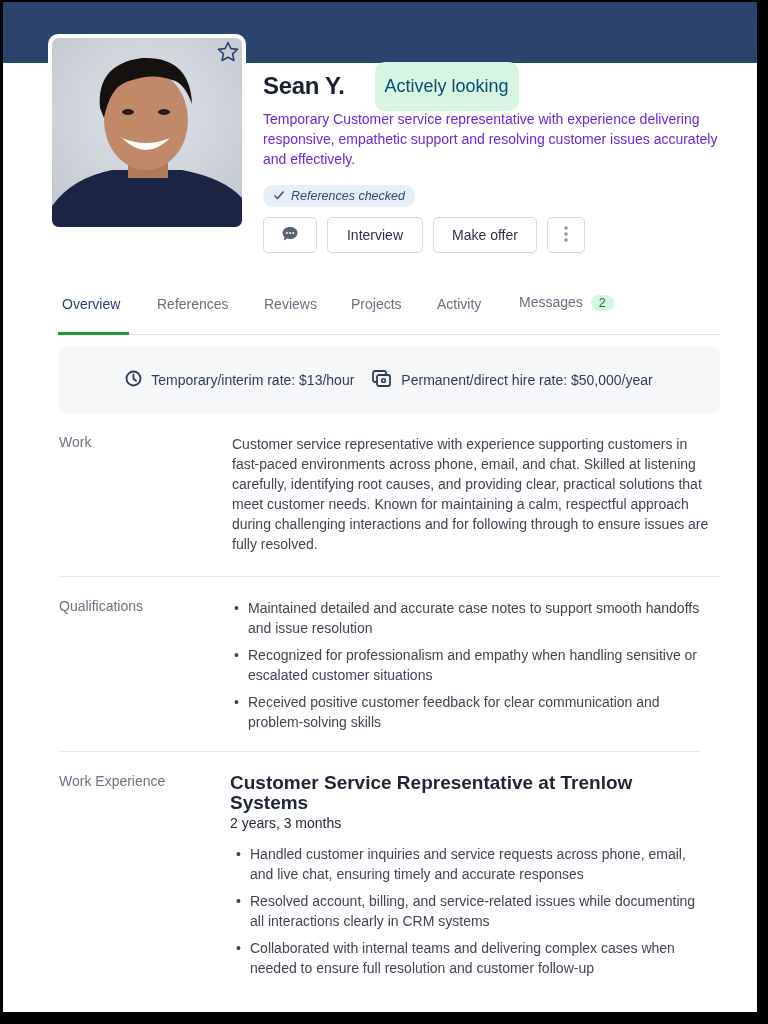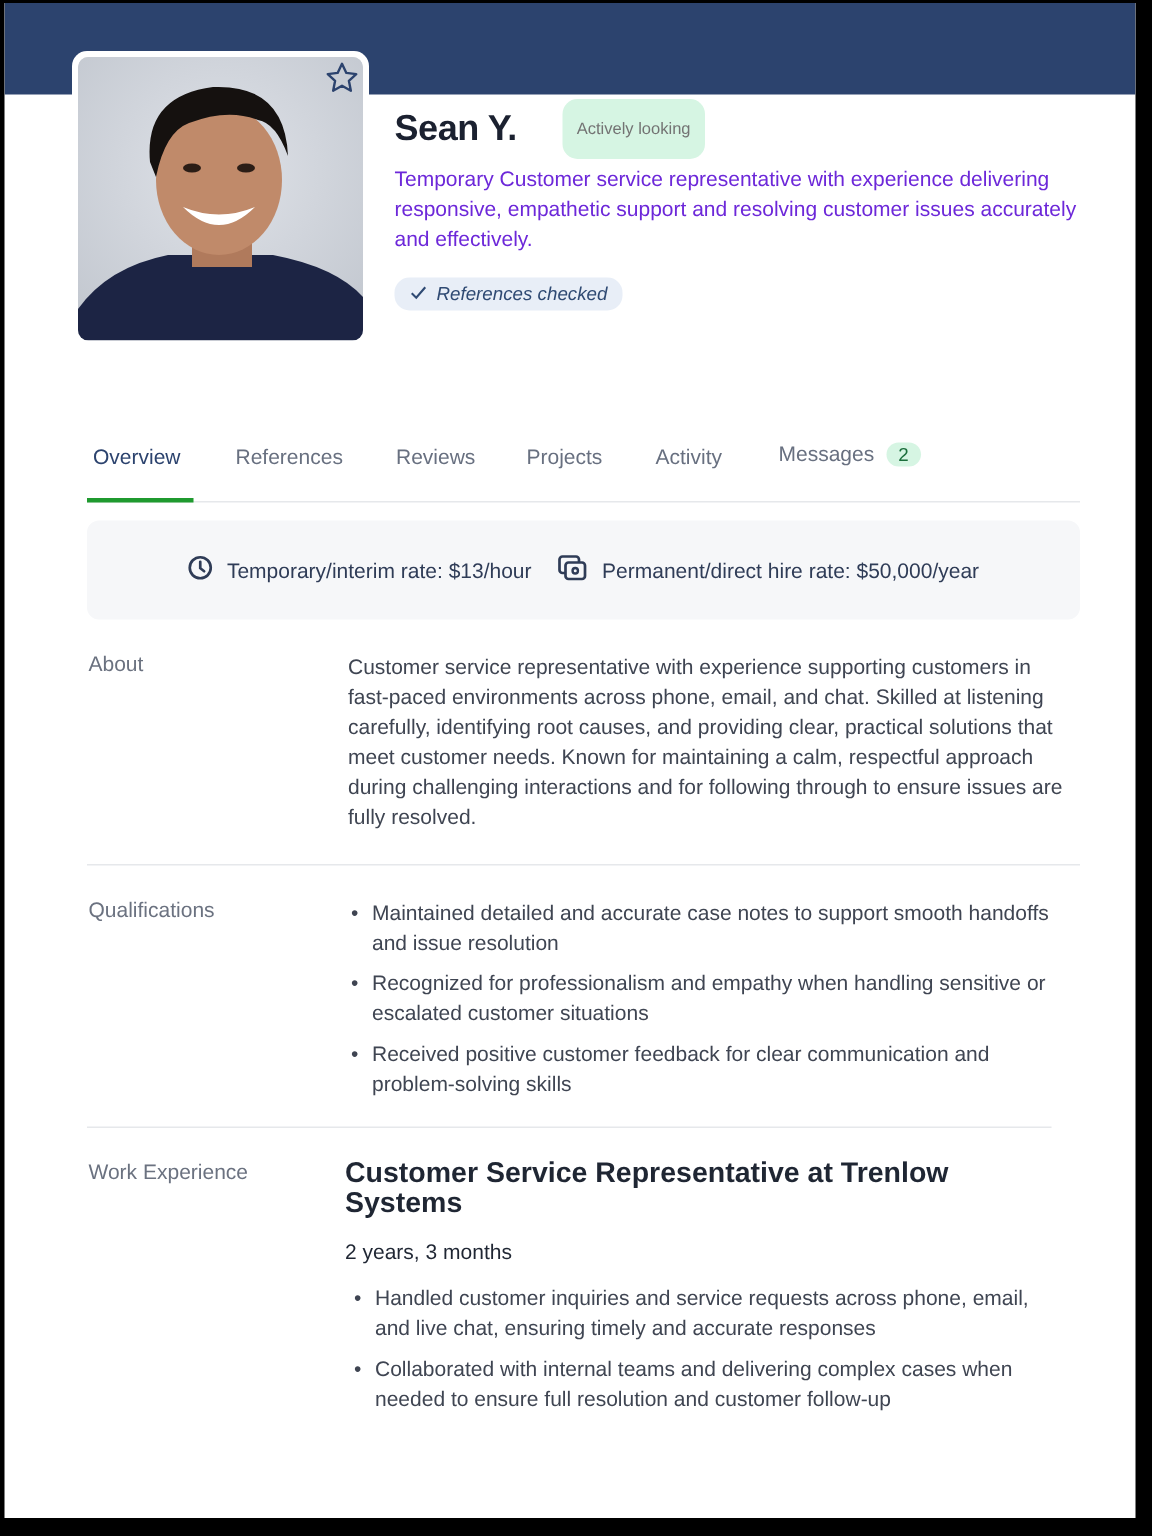--- a/index.html
+++ b/index.html
@@ -8,21 +8,21 @@
   .card { position:absolute; left:3px; top:2px; width:754px; height:1010px; background:#fff; overflow:hidden; }
   .banner { position:absolute; left:0; top:0; width:100%; height:61px; background:#2c436e; }
   .photo-frame { position:absolute; left:45px; top:32px; width:198px; height:196px; background:#fff;
                  border-radius:10px; }
   .photo { position:absolute; left:4px; top:4px; width:190px; height:189px; border-radius:7px; overflow:hidden;
            background:#cdd1d8; }
   .star { position:absolute; right:6px; top:6px; width:24px; height:24px; cursor:pointer; }
   .info { position:absolute; left:260px; top:68px; width:480px; }
   .name-row { display:flex; align-items:center; gap:30px; height:32px; }
   .name { font-size:24px; font-weight:700; color:#1b2130; letter-spacing:-0.3px; }
-  .status-badge { background:#d6f5e3; color:#737373; font-size:11px; padding:14px 10px; border-radius:10px; }
+  .status-badge { background:#d6f5e3; color:#0c4a6e; font-size:18px; padding:14px 10px; border-radius:10px; }
   .tagline { margin-top:7px; font-size:14px; line-height:20px; color:#6d28d9; width:470px; }
   .ref-badge { display:inline-flex; align-items:center; gap:6px; margin-top:16px; background:#e8eef7; color:#2f4a73;
                font-size:12.5px; padding:2px 10px; border-radius:10px; height:18px;font-style:italic; }
   .actions { display:flex; gap:10px; margin-top:10px; }
   .btn { height:36px; border:1px solid #d5d9df; border-radius:5px; background:#fff; display:flex; align-items:center;
          justify-content:center; font-size:14px; color:#2c3340; box-sizing:border-box; cursor:pointer; }
   .btn-msg { width:54px; }
   .btn-interview { width:96px; }
   .btn-offer { width:104px; }
   .btn-more { width:38px; }
@@ -36,21 +36,21 @@
            display:flex; align-items:center; justify-content:center; gap:18px; font-size:14px; color:#2f3c57; }
   .rate { display:flex; align-items:center; gap:9px; }
   .section { position:absolute; left:55px; width:662px; }
   .sec-label { position:absolute; left:1px; top:0; font-size:14px; color:#6b7280; }
   .sec-body { position:absolute; left:174px; top:0; width:480px; font-size:14px; line-height:20px; color:#3f4552; }
   .divider { position:absolute; left:55px; height:1px; background:#e6e8eb; }
   ul { margin:0; padding:0; list-style:none; }
   li { position:relative; padding-left:16px; margin-bottom:7px; }
   li::before { content:"•"; position:absolute; left:2px; top:0; color:#3f4552; }
   .job-title { font-weight:700; color:#1f2633; font-size:19px; }
-  .job-dur { margin-top:11px; color:#1f2633; }
+  .job-dur { color:#1f2633; }
   .job-list { margin-top:11px; padding-left:4px; }
 </style>
 </head>
 <body>
 
 <div class="card">
   <div class="banner"></div>
 
   <div class="photo-frame">
     <div class="photo">
@@ -85,20 +85,43 @@
     </div>
     <div class="tagline">Temporary Customer service representative with experience delivering responsive, empathetic support and resolving customer issues accurately and effectively.</div>
     <div class="ref-badge">
       <span>
         <svg width="12" height="12" viewBox="0 0 12 12">
             <path d="M1.5 6.5l3 3 6-7" fill="none" stroke="#2f4a73" stroke-width="1.4"></path>
           </svg>
       </span>
       <span>References checked</span>
     </div>
+    <div class="actions">
+      <div class="btn btn-msg">
+        <span>
+          <svg width="18" height="16" viewBox="0 0 18 16">
+              <path d="M9 1C4.6 1 1.5 3.7 1.5 7c0 1.6.8 3 2 4l-.8 3.5 3.6-2c.9.3 1.8.4 2.7.4 4.4 0 7.5-2.7 7.5-6S13.4 1 9 1z" fill="#5a6270"></path>
+              <circle cx="5.8" cy="7" r="1" fill="#fff"></circle>
+              <circle cx="9" cy="7" r="1" fill="#fff"></circle>
+              <circle cx="12.2" cy="7" r="1" fill="#fff"></circle>
+            </svg>
+        </span>
+      </div>
+      <div class="btn btn-interview">Interview</div>
+      <div class="btn btn-offer">Make offer</div>
+      <div class="btn btn-more">
+        <span>
+          <svg width="4" height="18" viewBox="0 0 4 18">
+              <circle cx="2" cy="3" r="1.7" fill="#8a919c"></circle>
+              <circle cx="2" cy="9" r="1.7" fill="#8a919c"></circle>
+              <circle cx="2" cy="15" r="1.7" fill="#8a919c"></circle>
+            </svg>
+        </span>
+      </div>
+    </div>
   </div>
 
   <div class="tabs">
     <span class="tab active" style="left:4px">Overview</span>
     <span class="tab" style="left:99px">References</span>
     <span class="tab" style="left:206px">Reviews</span>
     <span class="tab" style="left:293px">Projects</span>
     <span class="tab" style="left:379px">Activity</span>
     <span class="tab" style="left:461px; top:9px">
       <span>Messages</span><span class="count-badge">2</span>
@@ -122,21 +145,21 @@
             <rect x="1" y="1" width="13" height="11" rx="2" fill="none" stroke="#2f3c57" stroke-width="1.8"></rect>
             <rect x="5" y="5" width="13" height="11" rx="2" fill="#f6f7f9" stroke="#2f3c57" stroke-width="1.8"></rect>
             <circle cx="11.5" cy="10.5" r="1.8" fill="none" stroke="#2f3c57" stroke-width="1.6"></circle>
           </svg>
       </span>
       <span>Permanent/direct hire rate: $50,000/year</span>
     </div>
   </div>
 
   <div class="section" style="top:432px">
-    <span class="sec-label">About</span>
+    <span class="sec-label">Work</span>
     <div class="sec-body">Customer service representative with experience supporting customers in fast-paced environments across phone, email, and chat. Skilled at listening carefully, identifying root causes, and providing clear, practical solutions that meet customer needs. Known for maintaining a calm, respectful approach during challenging interactions and for following through to ensure issues are fully resolved.</div>
   </div>
   <div class="divider" style="top:574px; width:662px"></div>
 
   <div class="section" style="top:596px">
     <span class="sec-label">Qualifications</span>
     <ul class="sec-body">
       <li>Maintained detailed and accurate case notes to support smooth handoffs and issue resolution</li>
       <li>Recognized for professionalism and empathy when handling sensitive or escalated customer situations</li>
       <li>Received positive customer feedback for clear communication and problem-solving skills</li>
@@ -144,17 +167,18 @@
   </div>
   <div class="divider" style="top:749px; width:643px"></div>
 
   <div class="section" style="top:771px">
     <span class="sec-label">Work Experience</span>
     <div class="sec-body" style="left:172px">
       <div class="job-title">Customer Service Representative at Trenlow Systems</div>
       <div class="job-dur">2 years, 3 months</div>
       <ul class="job-list">
         <li>Handled customer inquiries and service requests across phone, email, and live chat, ensuring timely and accurate responses</li>
+        <li>Resolved account, billing, and service-related issues while documenting all interactions clearly in CRM systems</li>
         <li>Collaborated with internal teams and delivering complex cases when needed to ensure full resolution and customer follow-up</li>
       </ul>
     </div>
   </div>
 </div>
 
 </body></html>

